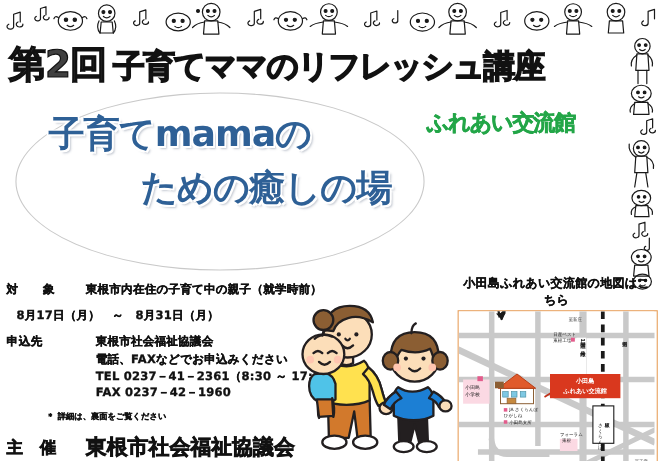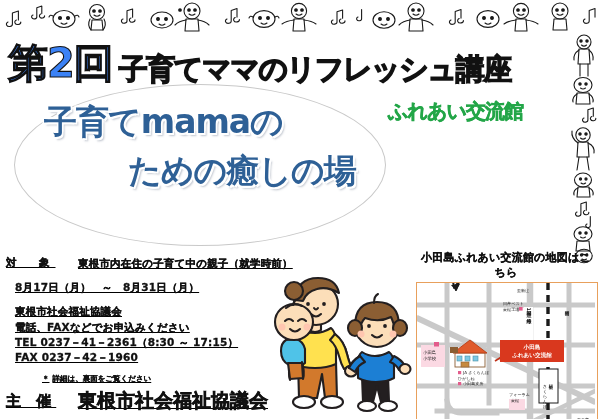--- a/index.html
+++ b/index.html
@@ -11,21 +11,21 @@
   }
   #flyer{position:absolute;inset:0;width:600px;height:419px;overflow:hidden;}
 
   
   .top-border{position:absolute;left:0;top:0;width:600px;height:36px;overflow:hidden;}
   .right-border{position:absolute;right:0;top:30px;width:34px;height:240px;overflow:hidden;}
 
   
   .headline{position:absolute;left:8px;top:36px;display:flex;align-items:flex-end;gap:6px;}
   .dai2kai{
-    font-size:40px;font-weight:bold;color:#3b82f6;letter-spacing:-1px;
+    font-size:34px;font-weight:bold;color:#404040;letter-spacing:-1px;
     font-family:"DejaVu Sans","Liberation Sans",sans-serif;
     -webkit-text-stroke:1.1px #111;
   }
   .kouza{
     font-size:29px;font-weight:bold;color:#111;letter-spacing:-1.5px;
     font-family:"DejaVu Sans","Liberation Sans",sans-serif;
     -webkit-text-stroke:1.3px #111;
     padding-bottom:1px;
   }
 
@@ -55,30 +55,30 @@
   .venue div{
     font-size:20px;font-weight:bold;color:#23A648;letter-spacing:-1px;
     font-family:"DejaVu Sans","Liberation Sans",sans-serif;
     -webkit-text-stroke:.55px #23A648;
     white-space:nowrap;
   }
   .venue .v2{margin-left:26px;margin-top:2px;}
 
   
   .info{position:absolute;left:6px;top:256px;width:300px;
-        font-family:"DejaVu Sans","Liberation Sans",sans-serif;text-decoration:underline;}
+        font-family:"DejaVu Sans","Liberation Sans",sans-serif;}
   .row{display:flex;margin-bottom:9px;}
   .row-label{width:72px;flex:0 0 72px;font-size:10.5px;font-weight:bold;color:#111;
              letter-spacing:.5px;-webkit-text-stroke:.35px #111;}
   .row-label.sp{letter-spacing:6px;}
   .row-val{font-size:10.5px;font-weight:bold;color:#111;letter-spacing:.2px;
            -webkit-text-stroke:.3px #111;line-height:1.45;}
   .row-val .ln{display:block;white-space:nowrap;}
   .row-val .ind{padding-left:9px;}
-  .note{font-size:7.5px;font-weight:bold;color:#111;margin:1px 0 4px 36px;
+  .note{font-size:7.5px;font-weight:bold;color:#111;margin:1px 0 10px 36px;
         -webkit-text-stroke:.2px #111;}
   .note .star{margin-right:3px;}
   .host{display:flex;align-items:center;margin-top:3px;}
   .host-label{width:72px;flex:0 0 72px;font-size:15px;font-weight:bold;color:#111;
               letter-spacing:5px;-webkit-text-stroke:.5px #111;}
   .host-val{font-size:19px;font-weight:bold;color:#111;letter-spacing:0px;
             -webkit-text-stroke:.6px #111;}
 
   
   .family{position:absolute;left:264px;top:276px;width:150px;height:143px;}
@@ -329,20 +329,21 @@
       </div>
     </div>
 
     <div class="row">
       <div class="row-val">
         <span class="ln ind">8月17日（月）　～　8月31日（月）</span>
       </div>
     </div>
 
     <div class="row">
+      <div class="row-label">申込先</div>
       <div class="row-val">
         <span class="ln ind">東根市社会福祉協議会</span>
         <span class="ln ind">電話、FAXなどでお申込みください</span>
         <span class="ln ind">TEL  0237－41－2361（8:30 ～ 17:15）</span>
         <span class="ln ind">FAX  0237－42－1960</span>
       </div>
     </div>
 
     <div class="note">
       <span class="star">＊</span><span>詳細は、裏面をご覧ください</span>

